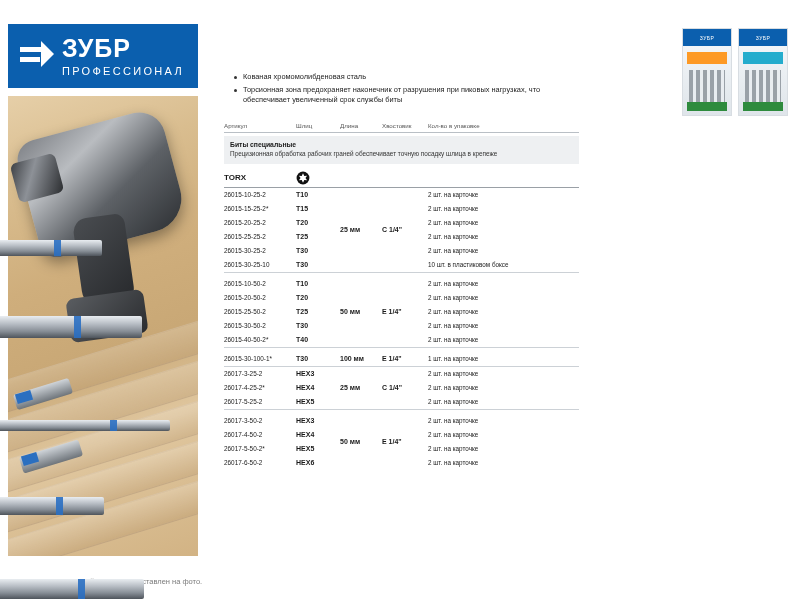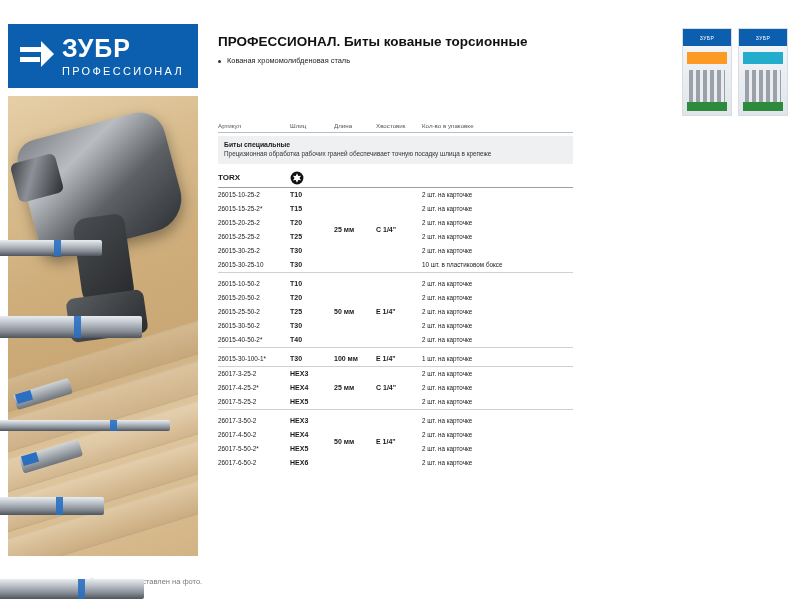--- a/index.html
+++ b/index.html
@@ -91,21 +91,21 @@
     position:absolute;left:218px;top:34px;width:420px;
     font-size:13.5px;font-weight:bold;color:#111;
   }
   .bullets{position:absolute;left:218px;top:56px;width:360px;}
   .bullets li{
     font-size:7.4px;line-height:1.38;color:#222;margin-bottom:2.5px;list-style:none;position:relative;padding-left:9px;
   }
   .bullets li:before{
     content:"";position:absolute;left:0;top:4px;width:3px;height:3px;background:#333;border-radius:50%;
   }
-  .bullets ul{margin:0;padding:0;}
+  .bullets ul{margin:16px;padding:0;}
 
   
   .packs{position:absolute;right:12px;top:28px;display:flex;gap:6px;}
   .pack{
     width:48px;height:86px;background:#fff;border:1px solid #d8dde2;position:relative;overflow:hidden;
   }
   .pack .pk-head{height:17px;background:#0b5fae;color:#fff;font-size:5px;
     display:flex;align-items:center;justify-content:center;letter-spacing:.4px;}
   .pack .pk-body{height:69px;background:linear-gradient(180deg,#f2f5f8,#dfe5ea);position:relative;}
   .pack .pk-strip{position:absolute;left:4px;top:6px;width:40px;height:12px;background:#ff8a00;opacity:.85;}
@@ -116,21 +116,21 @@
   
   .prod{position:absolute;right:8px;}
   .shank{
     background:linear-gradient(180deg,#e9edf1 0%,#b9bfc6 35%,#868d95 70%,#4e545b 100%);
     border-radius:2px;position:relative;
   }
   .bluering{position:absolute;height:100%;width:7px;background:#2a6fc2;opacity:.9;}
 
   
   .table{
-    position:absolute;left:218px;top:122px;width:355px;font-size:6.6px;color:#1a1a1a;
+    position:absolute;left:224px;top:122px;width:355px;font-size:6.6px;color:#1a1a1a;
   }
   .thead{
     display:flex;border-bottom:1px solid #b9bfc5;padding-bottom:3px;color:#555;font-size:6.2px;
   }
   .c1{width:72px;}
   .c2{width:44px;}
   .c3{width:42px;}
   .c4{width:46px;}
   .c5{width:140px;}
   .note-row{
@@ -190,24 +190,24 @@
       <div class="blue-tag" style="left:14px;top:358px;transform:rotate(-17deg);"></div>
     </div>
 
     <div class="footer">
       <span>www.zubr.ru</span>
       <span class="sep">/</span>
       <span>Данный артикул представлен на фото.</span>
     </div>
   </div>
 
-  <div class="head-title">ПРОФЕССИОНАЛ. Биты кованые торсионные</div>
   <div class="bullets">
     <ul>
       <li>Кованая хромомолибденовая сталь</li>
+      <li>Торсионная зона предохраняет наконечник от разрушения при пиковых нагрузках, что обеспечивает увеличенный срок службы биты</li>
     </ul>
   </div>
 
   <div class="packs">
     <div class="pack">
       <div class="pk-head">
           <span>ЗУБР</span>
         </div>
       <div class="pk-body">
         <div class="pk-strip"></div>

